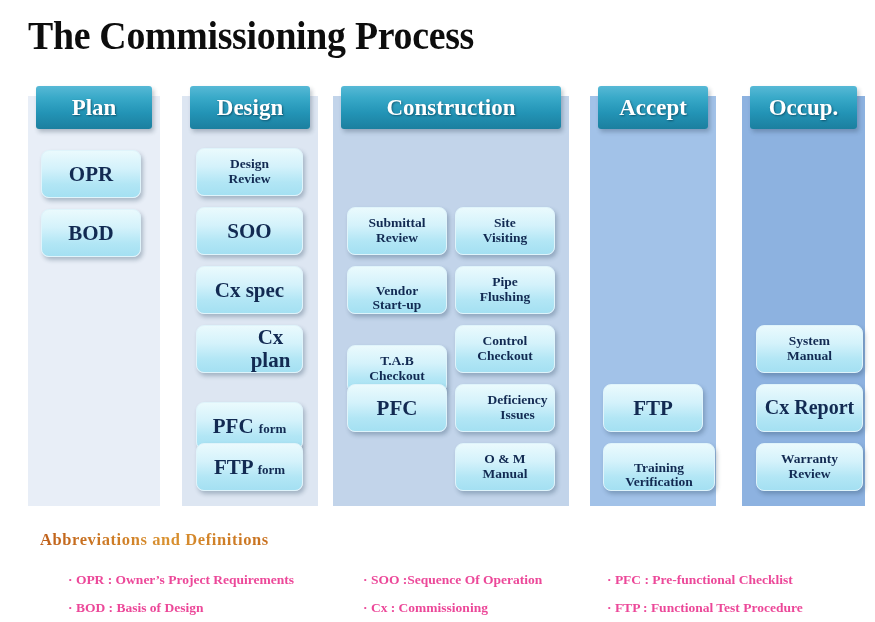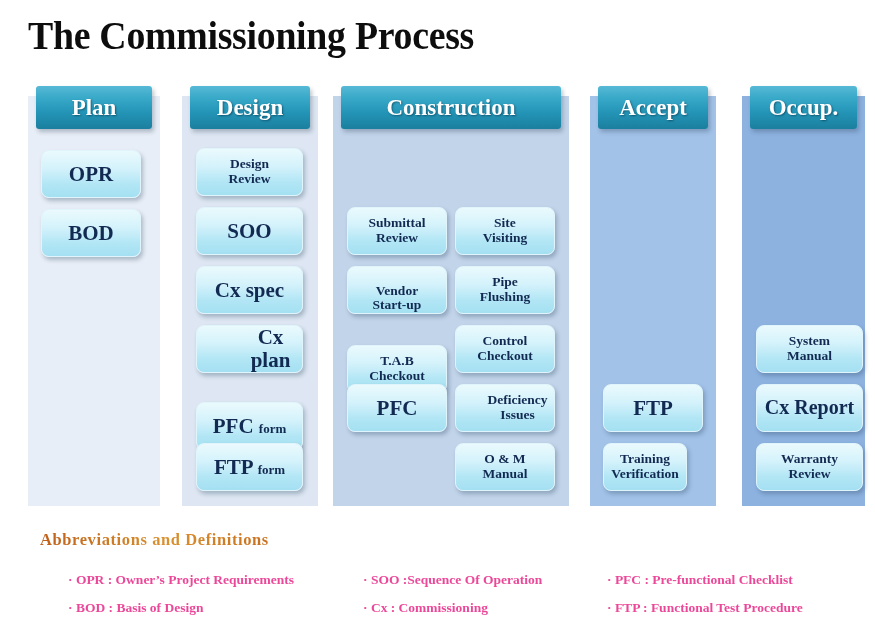--- a/index.html
+++ b/index.html
@@ -237,21 +237,21 @@
   </div>
 
   <div class="column tint-4" style="left:590px; width:126px;">
     <div class="col-body"></div>
     <div class="col-header">
       <span>Accept</span>
     </div>
     <div class="node sz-lg" style="left:13px; top:298px; width:100px; height:48px;">
       <span class="lbl">FTP</span>
     </div>
-    <div class="node sz-sm" style="left:13px; top:357px; width:84px; height:48px;">
+    <div class="node sz-sm" style="left:13px; top:357px; width:112px; height:48px;align-items:flex-end;">
       <span class="lbl">Training
 Verification</span>
     </div>
   </div>
 
   <div class="column tint-5" style="left:742px; width:123px;">
     <div class="col-body"></div>
     <div class="col-header">
       <span>Occup.</span>
     </div>

